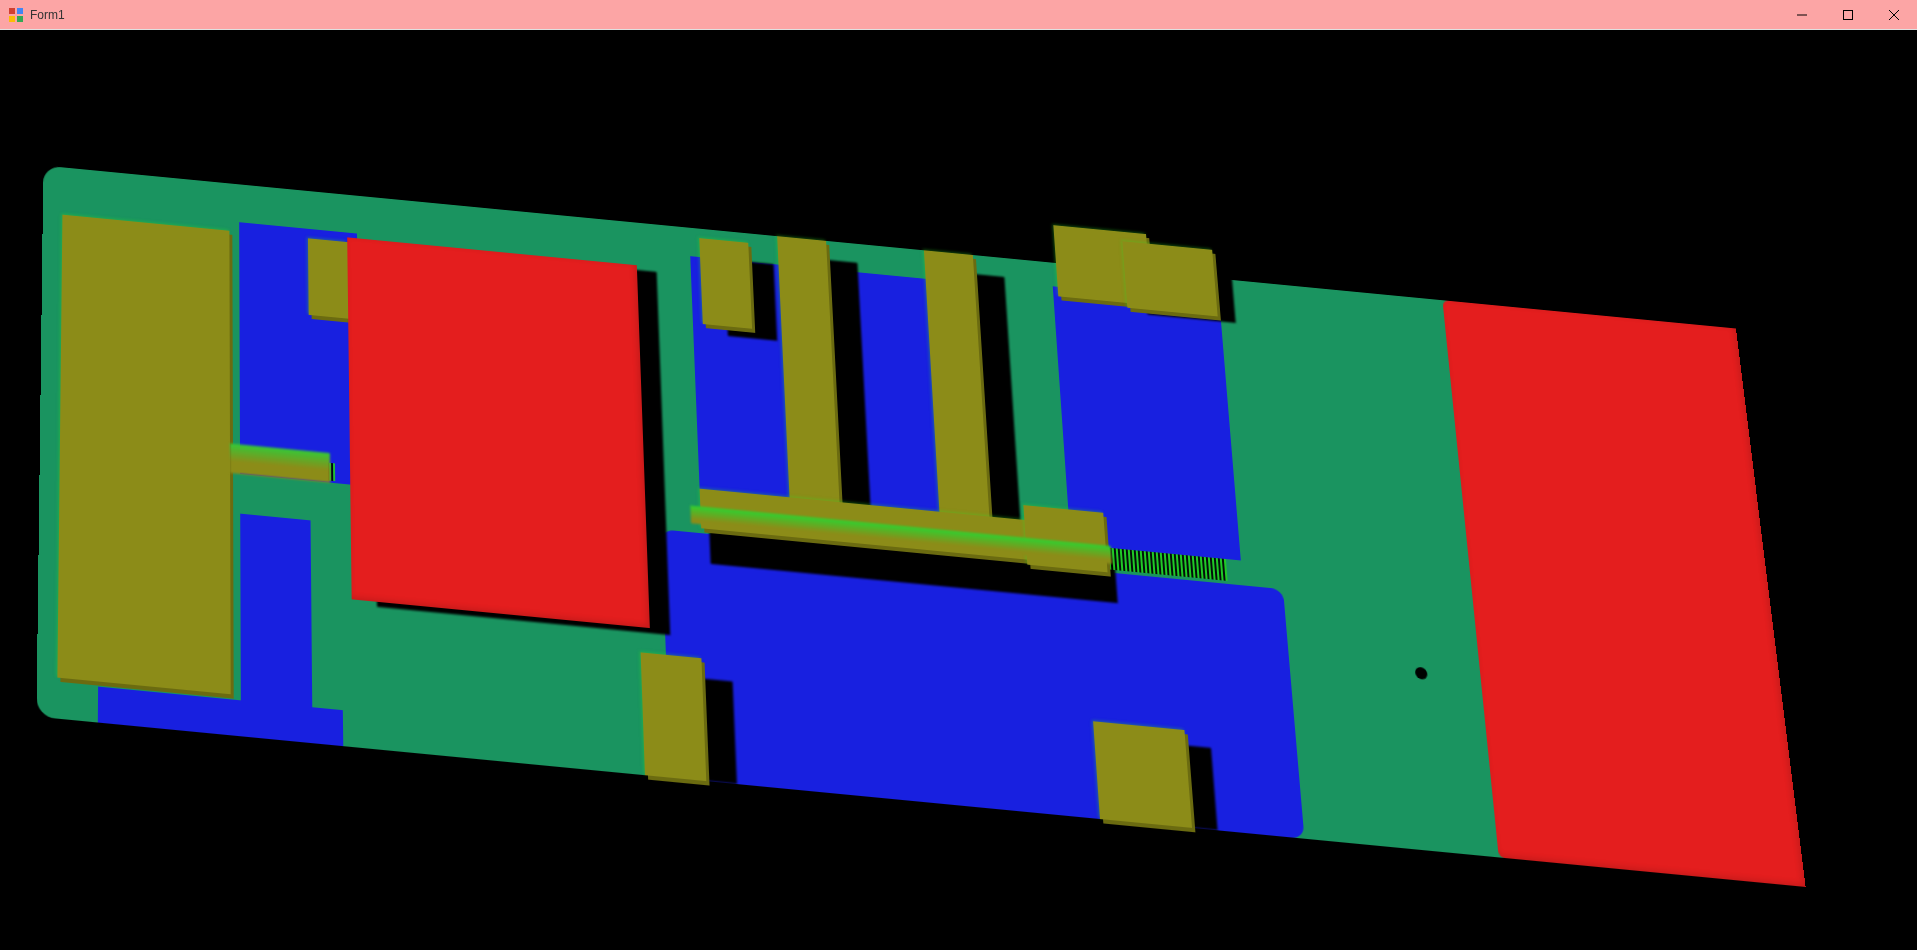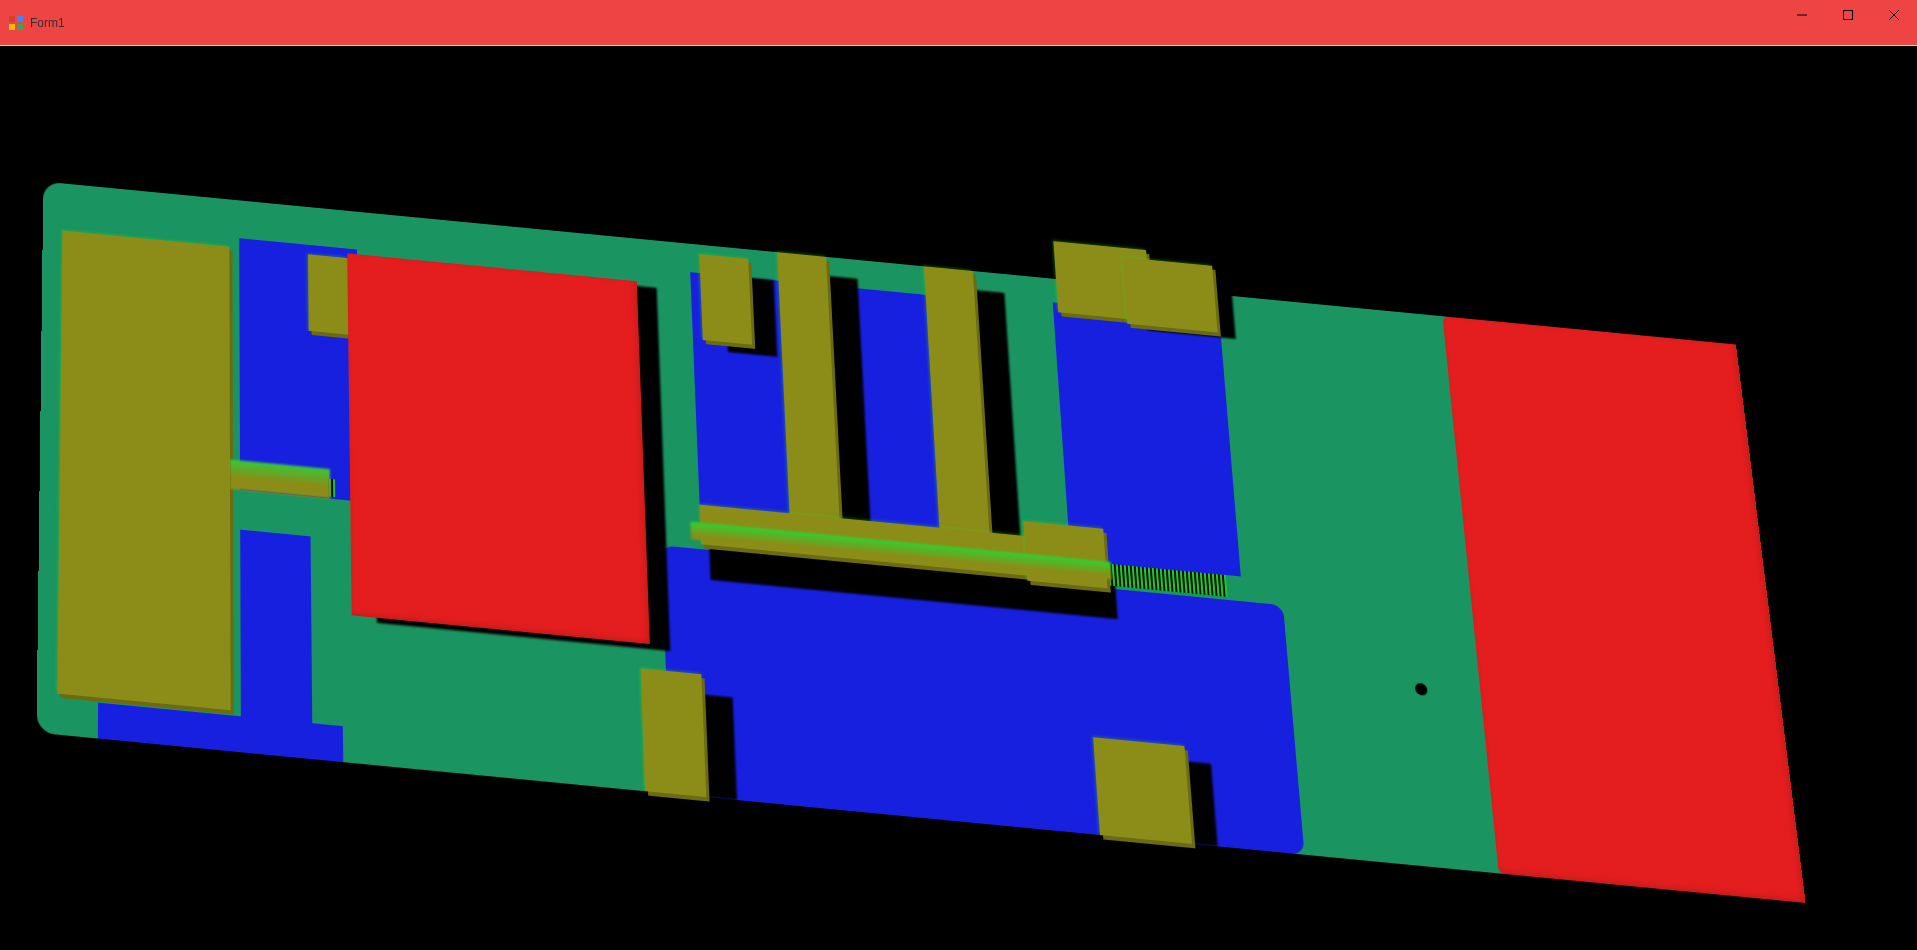--- a/index.html
+++ b/index.html
@@ -11,22 +11,22 @@
     body {
       font-family: "Segoe UI", Tahoma, Geneva, sans-serif;
       background: #f0f0f0;
       width: 1917px;
       height: 950px;
       overflow: hidden;
       position: relative;
     }
 
     .title-bar {
-      height: 46px;
-      background: #ef4444;
+      height: 30px;
+      background: #fca5a5;
       display: flex;
       align-items: center;
       padding: 0 8px;
       position: relative;
       border-bottom: 1px solid #e0e0e0;
     }
 
     .app-icon {
       width: 16px;
       height: 16px;

